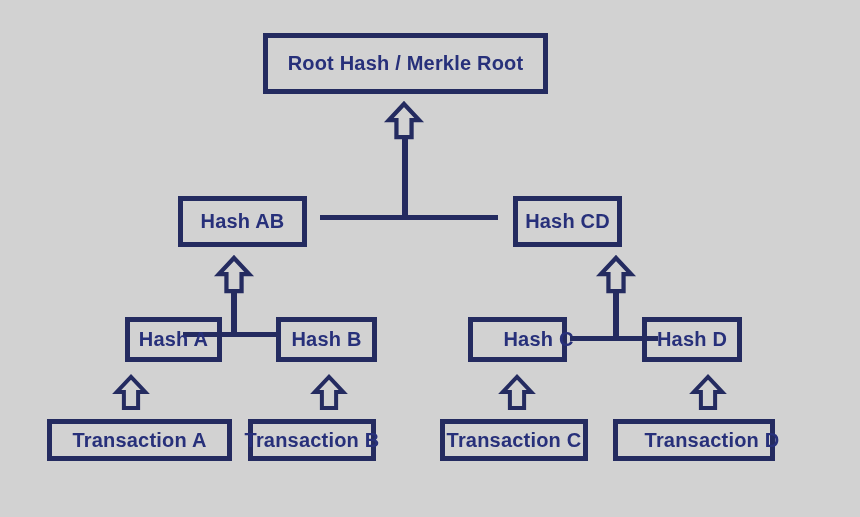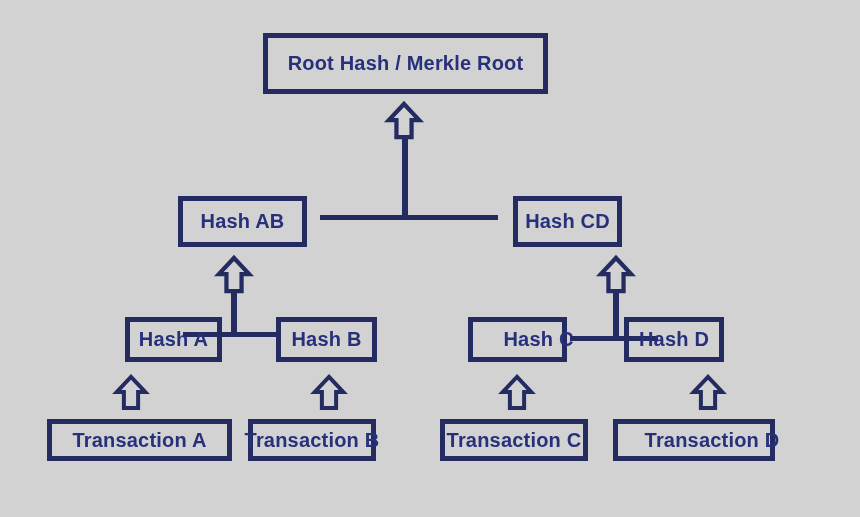--- a/index.html
+++ b/index.html
@@ -67,20 +67,20 @@
   </svg>
 
   <div class="box" style="left:263px; top:33px; width:285px; height:61px;">Root Hash / Merkle Root</div>
 
   <div class="box" style="left:178px; top:196px; width:129px; height:51px;">Hash AB</div>
   <div class="box" style="left:513px; top:196px; width:109px; height:51px;">Hash CD</div>
 
   <div class="box" style="left:84px; top:317px; width:97px; height:45px;margin-left:41px;">Hash A</div>
   <div class="box" style="left:276px; top:317px; width:101px; height:45px;">Hash B</div>
   <div class="box" style="left:468px; top:317px; width:99px; height:45px;padding-left:42px;">Hash C</div>
-  <div class="box" style="left:624px; top:317px; width:100px; height:45px;">Hash D</div>
+  <div class="box" style="left:642px; top:317px; width:100px; height:45px;">Hash D</div>
 
   <div class="box" style="left:47px; top:419px; width:185px; height:42px;">Transaction A</div>
   <div class="box" style="left:248px; top:419px; width:128px; height:42px;">Transaction B</div>
   <div class="box" style="left:440px; top:419px; width:148px; height:42px;">Transaction C</div>
   <div class="box" style="left:613px; top:419px; width:162px; height:42px;padding-left:36px;">Transaction D</div>
 
 </div>
 
 </body></html>

